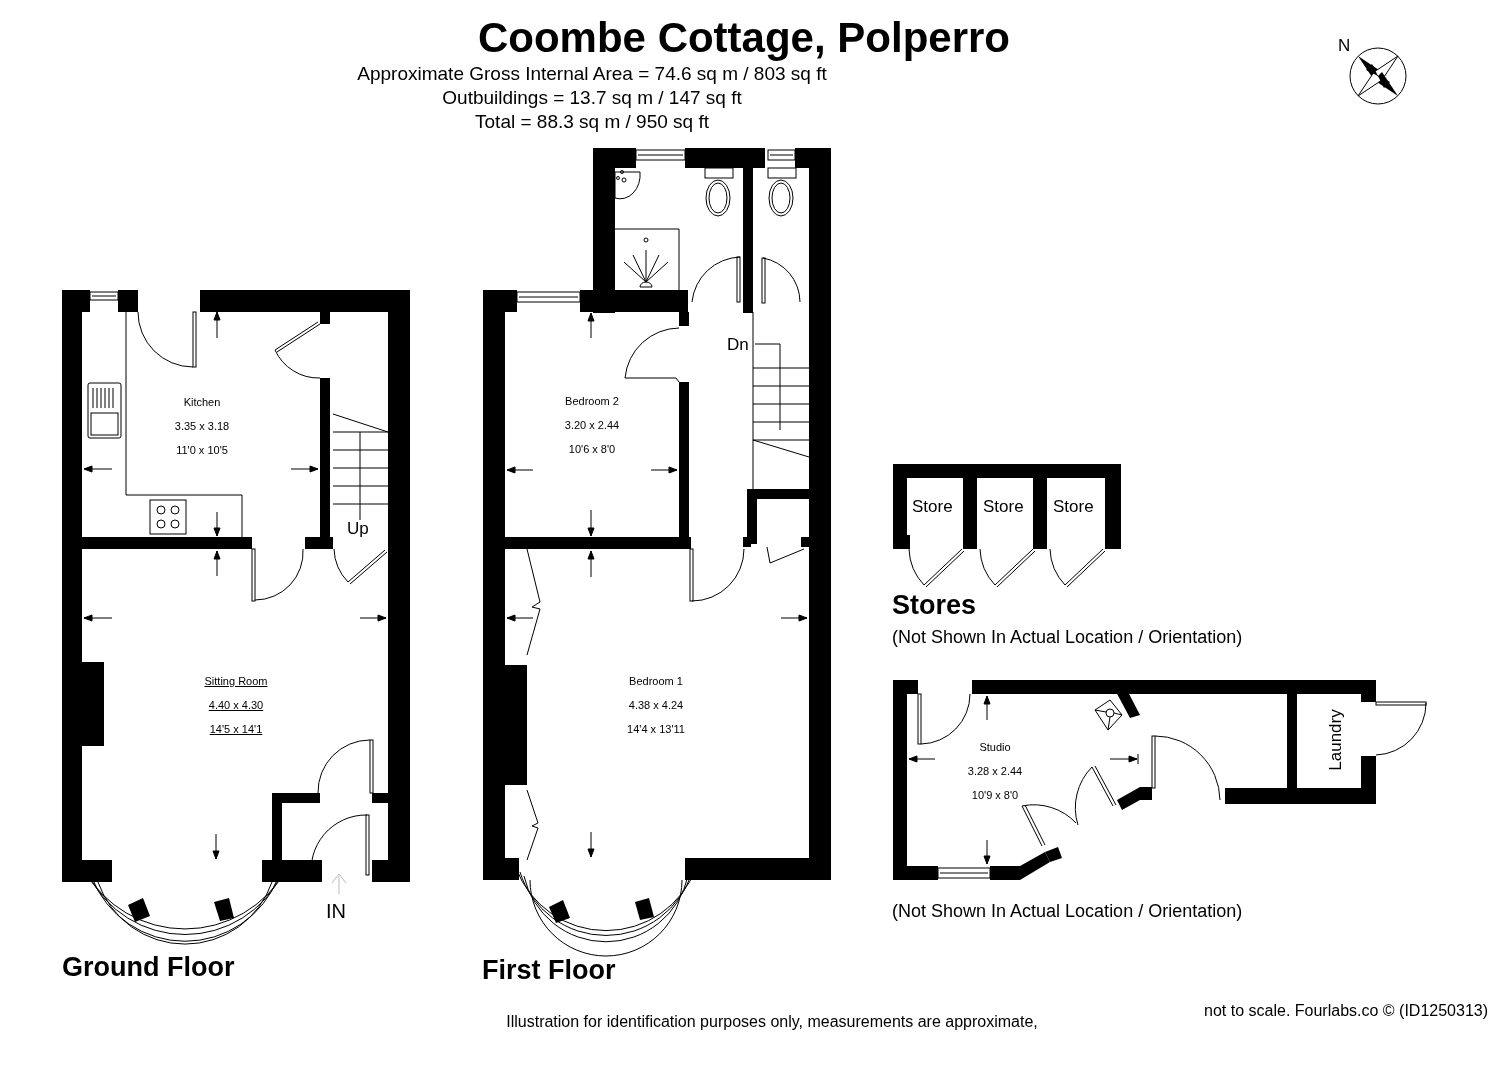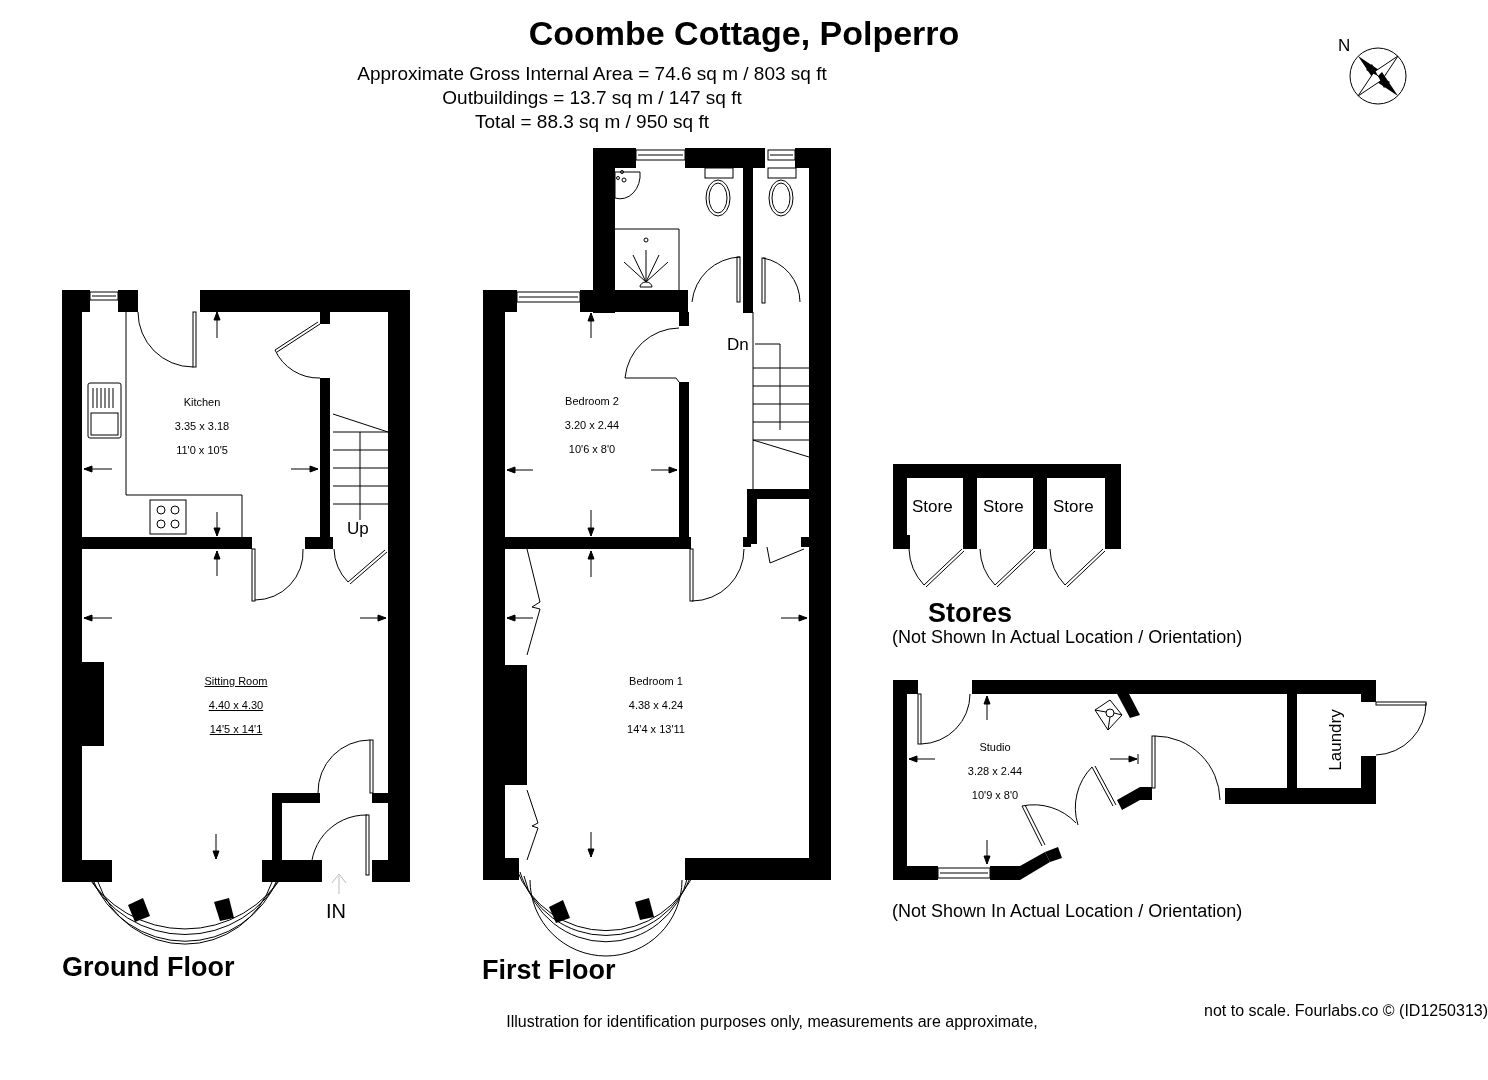--- a/index.html
+++ b/index.html
@@ -1,20 +1,20 @@
 <!DOCTYPE html>
 <html><head>
 <meta charset="utf-8">
 <style>
   html, body { margin: 0; padding: 0; background: #ffffff; }
   body { width: 1488px; height: 1080px; position: relative; overflow: hidden;
          font-family: "Liberation Sans", sans-serif; color: #000; }
   .abs { position: absolute; }
   .center { text-align: center; }
-  #title { left: 0; width: 1488px; top: 14px; font-size: 34px; font-weight: bold; }
+  #title { left: 0; width: 1488px; top: 14px; font-size: 42px; font-weight: bold; }
   .sub { left: 0; width: 1184px; font-size: 19px; line-height: 24px; }
   #plan { position: absolute; left: 0; top: 0; }
   .room-label { font-size: 11px; line-height: 24px; text-align: center; width: 200px; }
   .floor-label { font-size: 27px; font-weight: bold; }
   .note { font-size: 18px; }
   .footer { left: 0; width: 1488px; font-size: 16px; line-height: 21px; }
   .small-label { font-size: 17px; }
 </style>
 </head>
 <body>
@@ -346,21 +346,21 @@
   <div>Bedroom 1</div>
   <div>4.38 x 4.24</div>
   <div>14'4 x 13'11</div>
 </div>
 <div class="abs small-label" style="left:727px;top:335px;">Dn</div>
 <div class="abs floor-label" style="left:482px;top:955px;">First Floor</div>
 
 <div class="abs small-label" style="left:912px;top:497px;">Store</div>
 <div class="abs small-label" style="left:983px;top:497px;">Store</div>
 <div class="abs small-label" style="left:1053px;top:497px;">Store</div>
-<div class="abs floor-label" style="left:928px;top:590px;margin-top:8px;">Stores</div>
+<div class="abs floor-label" style="left:892px;top:590px;">Stores</div>
 <div class="abs note" style="left:892px;top:627px;">(Not Shown In Actual Location / Orientation)</div>
 
 <div class="abs room-label" style="left:895px;top:735px;">
   <div>Studio</div>
   <div>3.28 x 2.44</div>
   <div>10'9 x 8'0</div>
 </div>
 <div class="abs small-label" style="left:1296px;top:730px;transform:rotate(-90deg);transform-origin:center;width:80px;text-align:center;">Laundry</div>
 <div class="abs note" style="left:892px;top:901px;">(Not Shown In Actual Location / Orientation)</div>
 

